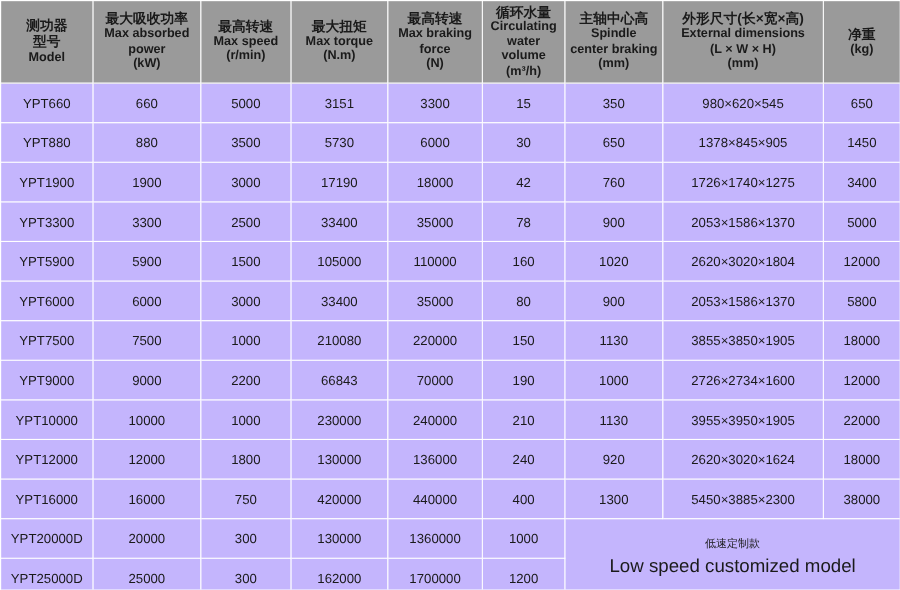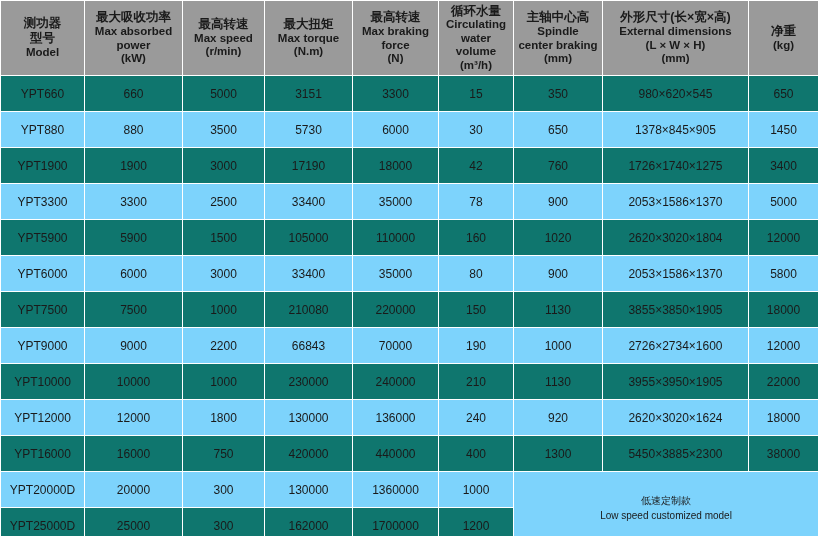--- a/index.html
+++ b/index.html
@@ -45,29 +45,29 @@
     font-size: 12px;
   }
   thead th .zh { display: block; font-size: 12.5px; }
   thead th .en { display: block; font-size: 11.5px; font-weight: bold; }
   thead th .unit { display: block; font-size: 11.5px; font-weight: bold; }
 
   tbody td {
     height: 35px;
     font-size: 13px;
   }
-  tbody tr.odd td { background: #0f766e; }
-  tbody tr.even td { background: #7dd3fc; }
+  tbody tr.odd td { background: #c4b5fd; }
+  tbody tr.even td { background: #c4b5fd; }
   tbody td.model { font-weight: normal; font-size: 13px; }
   td.merged {
     line-height: 1.5;
     font-size: 13px;
   }
   td.merged .zh-line { display: block; font-size: 10px; }
-  td.merged .en-line { display: block; font-size: 10px; }
+  td.merged .en-line { display: block; font-size: 17px; }
 </style>
 </head>
 <body>
 
 <table id="spec-table">
   <colgroup>
     <col class="c0">
       <col class="c1">
       <col class="c2">
       <col class="c3">

